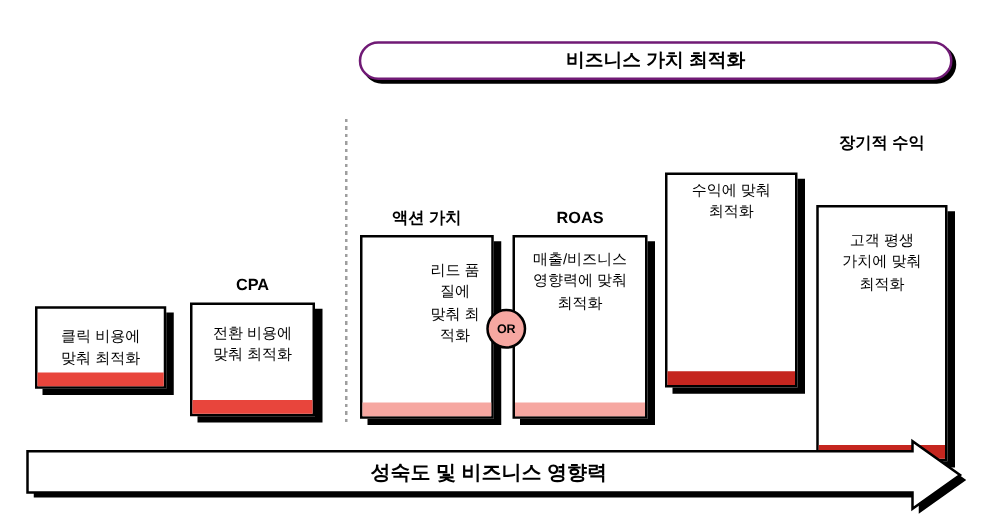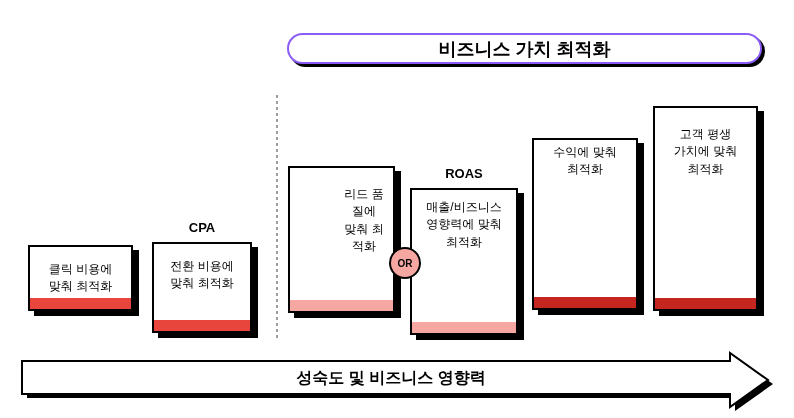--- a/index.html
+++ b/index.html
@@ -12,25 +12,25 @@
     color: #000;
     overflow: hidden;
   }
 
   
   .pill {
     position: absolute;
     left: 287px; top: 33px;
     width: 471px; height: 27px;
     background: #fff;
-    border: 2px solid #8b5cf6;
+    border: 2px solid #701a75;
     border-radius: 16px;
     box-shadow: 3px 3px 0 #000;
     display: flex; align-items: center; justify-content: center;
-    font-size: 18px; font-weight: bold;
+    font-size: 15px; font-weight: bold;
     z-index: 3;
   }
 
   
   .divider {
     position: absolute;
     left: 276px; top: 95px;
     width: 2px; height: 243px;
     background-image: repeating-linear-gradient(to bottom, #9e9e9e 0 3px, transparent 3px 6px);
   }
@@ -71,21 +71,21 @@
   .stage-action{ left: 288px; top: 166px; width: 107px; }
   .stage-action .stage-box{ height: 147px; }
   .stage-action .stage-text { padding-top: 18px; margin-left: 45px; }
   .stage-roas  { left: 410px; top: 166px; width: 108px; }
   .stage-roas .stage-box  { height: 147px; }
   .stage-roas .stage-text { padding-top: 9px; }
   .stage-rev   { left: 532px; top: 138px; width: 106px; }
   .stage-rev .stage-box   { height: 172px; }
   .stage-rev .stage-text  { padding-top: 4px; }
   .stage-ltr   { left: 653px; top: 106px; width: 105px; }
-  .stage-ltr .stage-box   { height: 205px; }
+  .stage-ltr .stage-box   { height: 205px; margin-top: 36px; }
   .stage-ltr .stage-text  { padding-top: 18px; }
 
   
   .or-badge {
     position: absolute;
     left: 389px; top: 247px;
     width: 32px; height: 32px;
     border: 2px solid #000;
     border-radius: 50%;
     box-sizing: border-box;
@@ -127,20 +127,21 @@
   <div class="stage stage-cpa">
     <div class="stage-label">CPA</div>
     <div class="stage-box">
       <div class="stage-text">전환 비용에
 맞춰 최적화</div>
       <div class="stage-strip" style="background-color: rgb(232, 69, 60);"></div>
     </div>
   </div>
 
   <div class="stage stage-action">
+    <div class="stage-label">액션 가치</div>
     <div class="stage-box">
       <div class="stage-text">리드 품질에
 맞춰 최적화</div>
       <div class="stage-strip" style="background-color: rgb(246, 167, 161);"></div>
     </div>
   </div>
 
   <div class="stage stage-roas">
     <div class="stage-label">ROAS</div>
     <div class="stage-box">
@@ -157,20 +158,21 @@
 
   <div class="stage stage-rev">
     <div class="stage-box">
       <div class="stage-text">수익에 맞춰
 최적화</div>
       <div class="stage-strip" style="background-color: rgb(197, 38, 31);"></div>
     </div>
   </div>
 
   <div class="stage stage-ltr">
+    <div class="stage-label">장기적 수익</div>
     <div class="stage-box">
       <div class="stage-text">고객 평생
 가치에 맞춰
 최적화</div>
       <div class="stage-strip" style="background-color: rgb(197, 38, 31);"></div>
     </div>
   </div>
 
   <div class="arrow-wrap">
     <svg width="794" height="70" viewBox="0 0 794 70">

